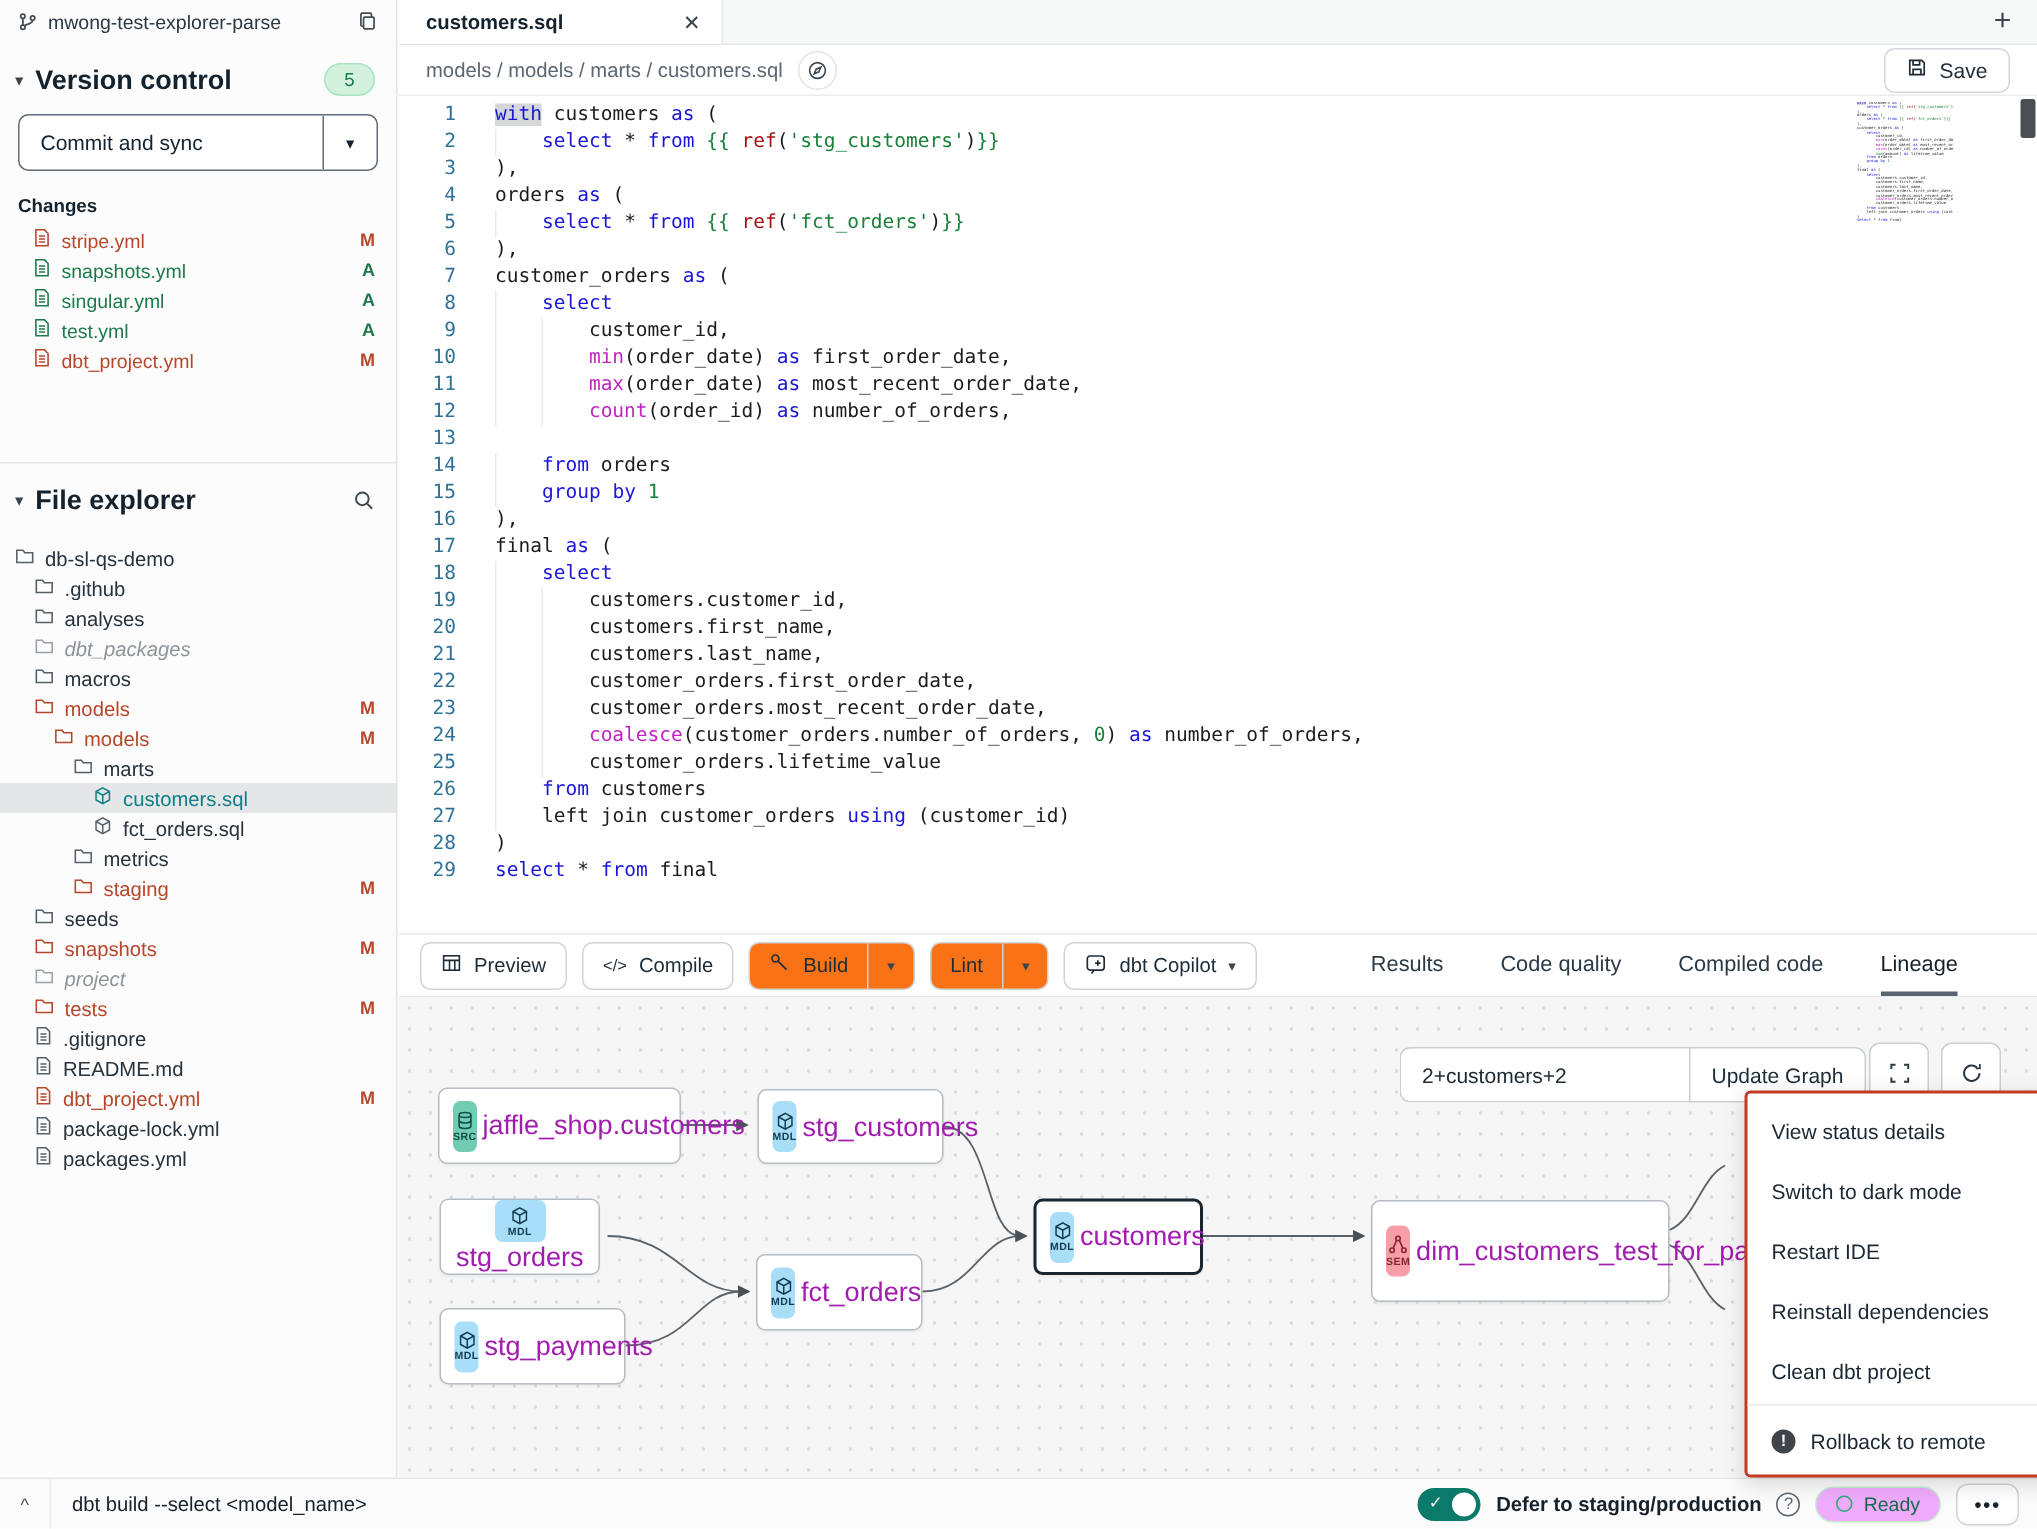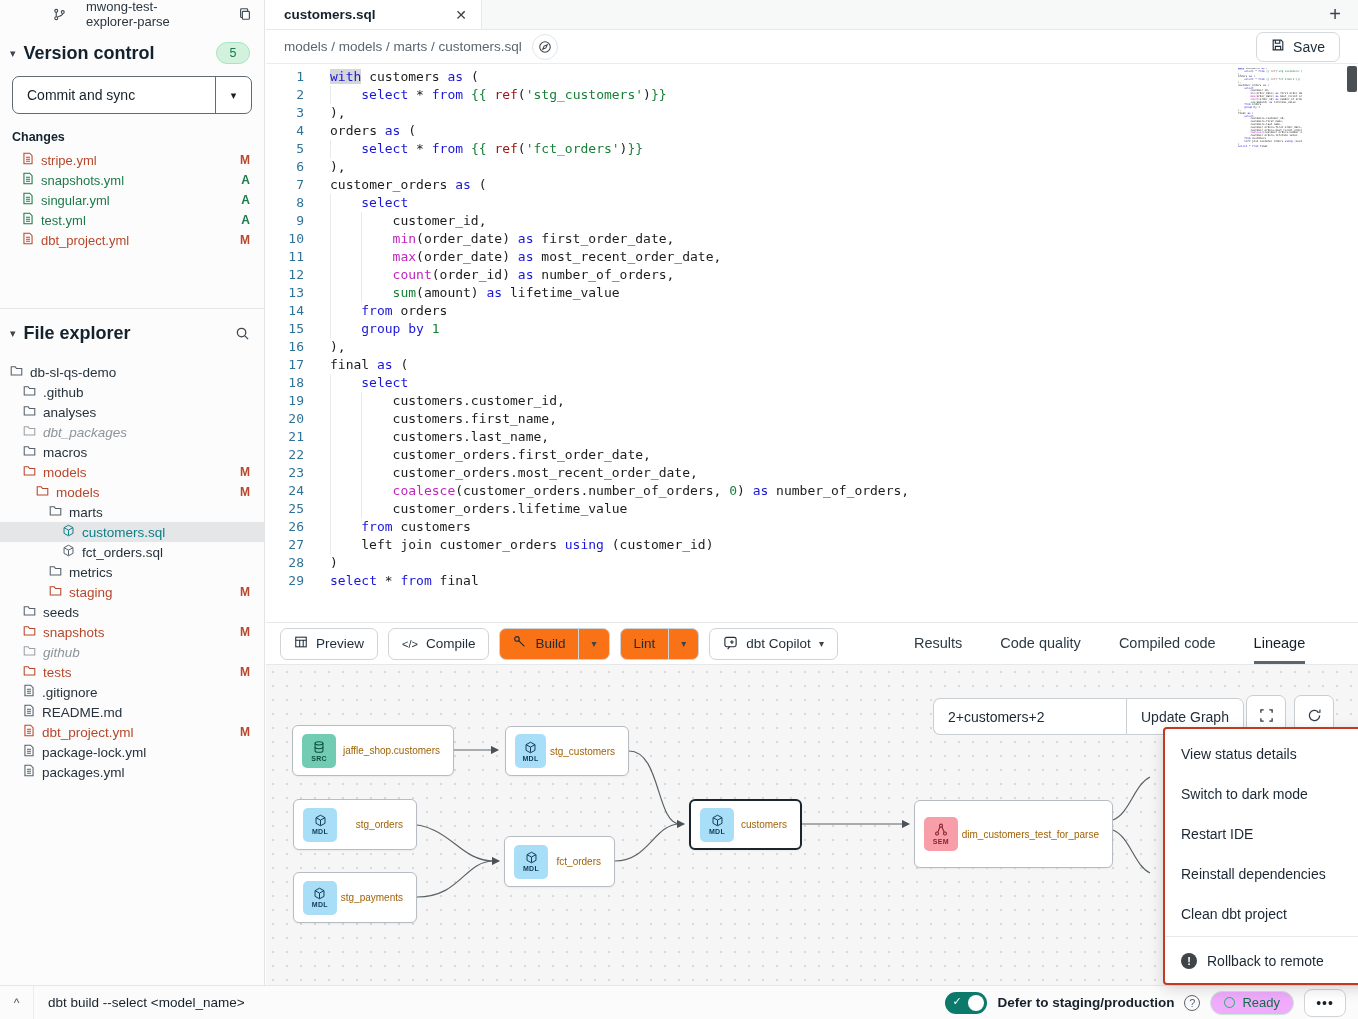--- a/index.html
+++ b/index.html
@@ -2,22 +2,22 @@
 <html><head>
 <meta charset="utf-8">
 <style>
   * { margin:0; padding:0; box-sizing:border-box; }
   html,body { width:1358px; height:1019px; overflow:hidden; background:#fff;
     font-family:"Liberation Sans", sans-serif; color:#1b2733; font-size:13px; }
 
   
   #sidebar { position:absolute; left:0; top:0; width:265px; height:985px;
     background:#fcfcfc; border-right:1px solid #e2e4e6; display:flex; flex-direction:column; }
-  .branch-row { height:28px; display:flex; align-items:center; gap:20px; padding:0 12px;
-    color:#2b3640; font-size:13px;margin-left:41px; }
+  .branch-row { height:28px; display:flex; align-items:center; gap:7px; padding:0 12px;
+    color:#2b3640; font-size:13px; }
   .branch-row .spacer { flex:1; }
   .icon-btn { background:none; border:none; cursor:pointer; display:flex; align-items:center; color:#4a555e; }
 
   .section-head { display:flex; align-items:center; gap:8px; padding:14px 14px 10px 10px; }
   .section-head .chev { color:#3a444d; font-size:11px; }
   .section-head .title { font-weight:bold; font-size:18px; color:#14222e; }
   .badge-pill { margin-left:auto; background:#d3f2de; color:#177a4e; border:1px solid #a9e3c3;
     border-radius:12px; min-width:34px; height:22px; display:flex; align-items:center;
     justify-content:center; font-size:12.5px; }
 
@@ -94,21 +94,21 @@
     background-image:radial-gradient(#d7dadc 1px, transparent 1.2px); background-size:14px 14px; }
   .graph svg.edges { position:absolute; inset:0; width:100%; height:100%; }
   .node { position:absolute; background:#fff; border:1px solid #b6bcc2; border-radius:6px;
     box-shadow:0 1px 2px rgba(0,0,0,.05); display:flex; align-items:center; padding:0 9px; cursor:pointer; }
   .node.selected { border:2px solid #1a252e; }
   .nbadge { width:34px; height:34px; border-radius:5px; display:flex; flex-direction:column;
     align-items:center; justify-content:center; gap:1px; font-size:7px; font-weight:bold; letter-spacing:.3px; }
   .nbadge.SRC { background:#72ccb4; color:#0d4f42; }
   .nbadge.MDL { background:#a9def8; color:#123a52; }
   .nbadge.SEM { background:#f89ea8; color:#8c2332; }
-  .nlabel { flex:1; text-align:right; font-size:10px; color:#a16207; padding:0 4px; }
+  .nlabel { flex:1; text-align:center; font-size:18px; color:#a21caf; padding:0 4px; }
 
   .gsearch { position:absolute; left:667px; top:33px; display:flex; }
   .gsearch input { width:193px; height:37px; border:1px solid #c9ced3; border-right:none;
     border-radius:7px 0 0 7px; background:#fff; padding:0 14px; font-size:14px; color:#1b2733;
     font-family:"Liberation Sans", sans-serif; }
   .gupdate { height:37px; border:1px solid #c9ced3; border-radius:0 7px 7px 0; background:#fff;
     padding:0 14px; font-size:14px; color:#1e2c38; cursor:pointer; font-family:"Liberation Sans", sans-serif; }
   .gbtn { position:absolute; top:30px; width:40px; height:40px; border:1px solid #c9ced3; border-radius:7px;
     background:#fff; display:flex; align-items:center; justify-content:center; cursor:pointer; color:#2c3a46; }
 
@@ -322,21 +322,21 @@
         <span><svg width="13" height="13" viewBox="0 0 16 16" fill="none" stroke="#b7472a" stroke-width="1.3">
             <path d="M1.5 3.5h5l1.5 2h6.5v8h-13z"></path>
           </svg></span>
     <span class="nm">snapshots</span>
     <span class="st">M</span>
       </div>
       <div class="tree-row muted" style="padding-left: 23px;">
         <span><svg width="13" height="13" viewBox="0 0 16 16" fill="none" stroke="#9aa0a6" stroke-width="1.3">
             <path d="M1.5 3.5h5l1.5 2h6.5v8h-13z"></path>
           </svg></span>
-    <span class="nm">github</span>
+    <span class="nm">project</span>
     </div>
       <div class="tree-row modified" style="padding-left: 23px;">
         <span><svg width="13" height="13" viewBox="0 0 16 16" fill="none" stroke="#b7472a" stroke-width="1.3">
             <path d="M1.5 3.5h5l1.5 2h6.5v8h-13z"></path>
           </svg></span>
     <span class="nm">tests</span>
     <span class="st">M</span>
       </div>
       <div class="tree-row" style="padding-left: 23px;">
         <span><svg width="12" height="13" viewBox="0 0 14 16" fill="none" stroke="#55606a" stroke-width="1.3">
@@ -413,21 +413,21 @@
         <div class="code-line"><span class="ln">3</span><span class="lc"><span class="tk-t">),</span></span></div>
         <div class="code-line"><span class="ln">4</span><span class="lc"><span class="tk-t">orders </span><span class="tk-k">as</span><span class="tk-t"> (</span></span></div>
         <div class="code-line"><span class="ln">5</span><span class="lc"><span class="ind">    </span><span class="tk-t"></span><span class="tk-k">select</span><span class="tk-t"> * </span><span class="tk-k">from</span><span class="tk-t"> </span><span class="tk-g">{{ </span><span class="tk-r">ref</span><span class="tk-t">(</span><span class="tk-g">'fct_orders'</span><span class="tk-t">)</span><span class="tk-g">}}</span></span></div>
         <div class="code-line"><span class="ln">6</span><span class="lc"><span class="tk-t">),</span></span></div>
         <div class="code-line"><span class="ln">7</span><span class="lc"><span class="tk-t">customer_orders </span><span class="tk-k">as</span><span class="tk-t"> (</span></span></div>
         <div class="code-line"><span class="ln">8</span><span class="lc"><span class="ind">    </span><span class="tk-t"></span><span class="tk-k">select</span></span></div>
         <div class="code-line"><span class="ln">9</span><span class="lc"><span class="ind">    </span><span class="ind">    </span><span class="tk-t">customer_id,</span></span></div>
         <div class="code-line"><span class="ln">10</span><span class="lc"><span class="ind">    </span><span class="ind">    </span><span class="tk-t"></span><span class="tk-f">min</span><span class="tk-t">(order_date) </span><span class="tk-k">as</span><span class="tk-t"> first_order_date,</span></span></div>
         <div class="code-line"><span class="ln">11</span><span class="lc"><span class="ind">    </span><span class="ind">    </span><span class="tk-t"></span><span class="tk-f">max</span><span class="tk-t">(order_date) </span><span class="tk-k">as</span><span class="tk-t"> most_recent_order_date,</span></span></div>
         <div class="code-line"><span class="ln">12</span><span class="lc"><span class="ind">    </span><span class="ind">    </span><span class="tk-t"></span><span class="tk-f">count</span><span class="tk-t">(order_id) </span><span class="tk-k">as</span><span class="tk-t"> number_of_orders,</span></span></div>
-        <div class="code-line"><span class="ln">13</span><span class="lc"><span class="ind">    </span><span class="ind">    </span><span class="tk-t"></span><span class="tk-g">sum</span><span class="tk-t">(amount) </span><span class="tk-k">as</span><span class="tk-t"> lifetime_value</span></span></div>
+        <div class="code-line"><span class="ln">13</span></div>
         <div class="code-line"><span class="ln">14</span><span class="lc"><span class="ind">    </span><span class="tk-t"></span><span class="tk-k">from</span><span class="tk-t"> orders</span></span></div>
         <div class="code-line"><span class="ln">15</span><span class="lc"><span class="ind">    </span><span class="tk-t"></span><span class="tk-k">group by</span><span class="tk-t"> </span><span class="tk-g">1</span></span></div>
         <div class="code-line"><span class="ln">16</span><span class="lc"><span class="tk-t">),</span></span></div>
         <div class="code-line"><span class="ln">17</span><span class="lc"><span class="tk-t">final </span><span class="tk-k">as</span><span class="tk-t"> (</span></span></div>
         <div class="code-line"><span class="ln">18</span><span class="lc"><span class="ind">    </span><span class="tk-t"></span><span class="tk-k">select</span></span></div>
         <div class="code-line"><span class="ln">19</span><span class="lc"><span class="ind">    </span><span class="ind">    </span><span class="tk-t">customers.customer_id,</span></span></div>
         <div class="code-line"><span class="ln">20</span><span class="lc"><span class="ind">    </span><span class="ind">    </span><span class="tk-t">customers.first_name,</span></span></div>
         <div class="code-line"><span class="ln">21</span><span class="lc"><span class="ind">    </span><span class="ind">    </span><span class="tk-t">customers.last_name,</span></span></div>
         <div class="code-line"><span class="ln">22</span><span class="lc"><span class="ind">    </span><span class="ind">    </span><span class="tk-t">customer_orders.first_order_date,</span></span></div>
         <div class="code-line"><span class="ln">23</span><span class="lc"><span class="ind">    </span><span class="ind">    </span><span class="tk-t">customer_orders.most_recent_order_date,</span></span></div>
@@ -523,21 +523,21 @@
         <div class="node" style="left: 239px; top: 61px; width: 124px; height: 50px;">
           <span class="nbadge MDL">
             <svg width="13" height="13" viewBox="0 0 16 16" fill="none" stroke="currentColor" stroke-width="1.2">
               <path d="M8 1.5l5.5 3v7l-5.5 3-5.5-3v-7z"></path>
               <path d="M2.5 4.5L8 7.5l5.5-3M8 7.5V14"></path>
             </svg>
             <span>MDL</span>
           </span>
     <span class="nlabel">stg_customers</span>
         </div>
-        <div class="node" style="left: 27px; top: 134px; width: 124px; height: 51px;">
+        <div class="node" style="left: 27px; top: 134px; width: 107px; height: 51px; flex-direction: column;">
           <span class="nbadge MDL">
             <svg width="13" height="13" viewBox="0 0 16 16" fill="none" stroke="currentColor" stroke-width="1.2">
               <path d="M8 1.5l5.5 3v7l-5.5 3-5.5-3v-7z"></path>
               <path d="M2.5 4.5L8 7.5l5.5-3M8 7.5V14"></path>
             </svg>
             <span>MDL</span>
           </span>
     <span class="nlabel">stg_orders</span>
         </div>
         <div class="node" style="left: 238px; top: 171px; width: 111px; height: 51px;">

